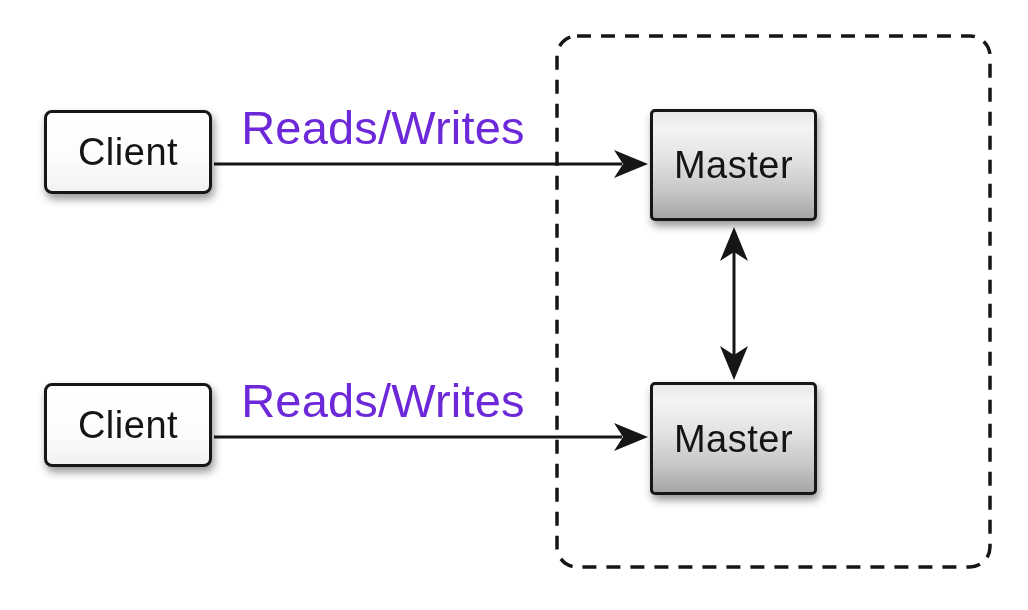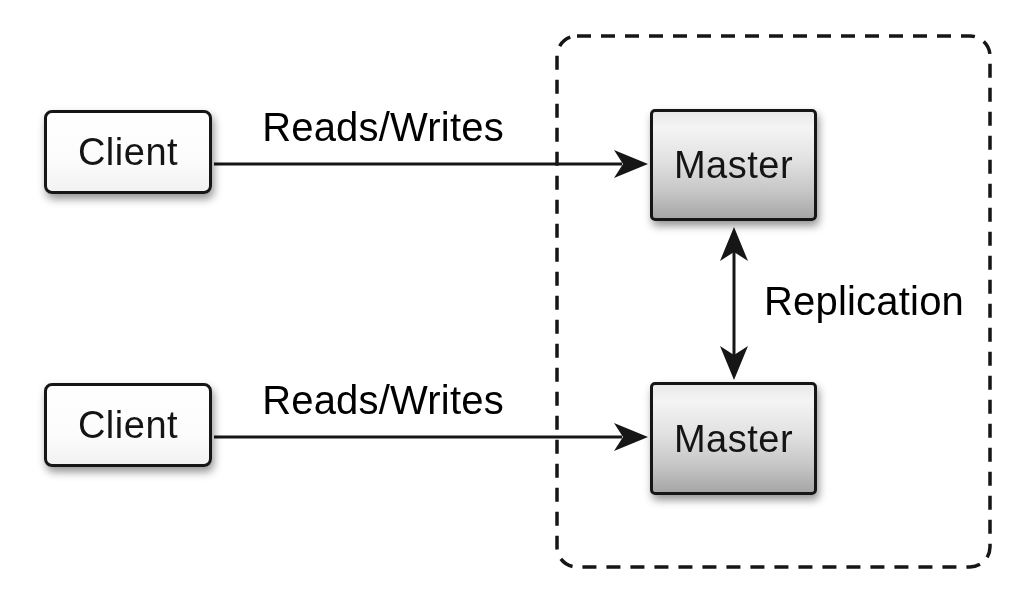--- a/index.html
+++ b/index.html
@@ -50,24 +50,24 @@
     border-radius: 5px;
     background: linear-gradient(180deg,
       #e9e9e9 0%, #f4f4f4 15%, #e2e2e2 45%, #c6c6c6 75%, #a6a6a6 100%);
   }
   .node--master-top    { top: 109px; }
   .node--master-bottom { top: 382px; height: 113px; }
   .edge-label {
     position: absolute;
     transform: translate(-50%, -50%);
     white-space: nowrap;
-    font-size: 40px;
+    font-size: 47px;
     line-height: 1;
     letter-spacing: 0.2px;
-    color: #000000;
+    color: #6d28d9;
   }
   .edge-label--rw-top    { left: 383px; top: 127px; }
   .edge-label--rw-bottom { left: 383px; top: 400px; }
   .edge-label--replication { left: 864px; top: 301px; }
 </style>
 </head>
 <body>
 
 <div class="canvas">
 
@@ -99,15 +99,14 @@
   </div>
 
   <div class="node node--master node--master-bottom">
     <span>Master</span>
   </div>
 
   <div class="edge-label edge-label--rw-top">Reads/Writes</div>
 
   <div class="edge-label edge-label--rw-bottom">Reads/Writes</div>
 
-  <div class="edge-label edge-label--replication">Replication</div>
 
 </div>
 
 </body></html>

